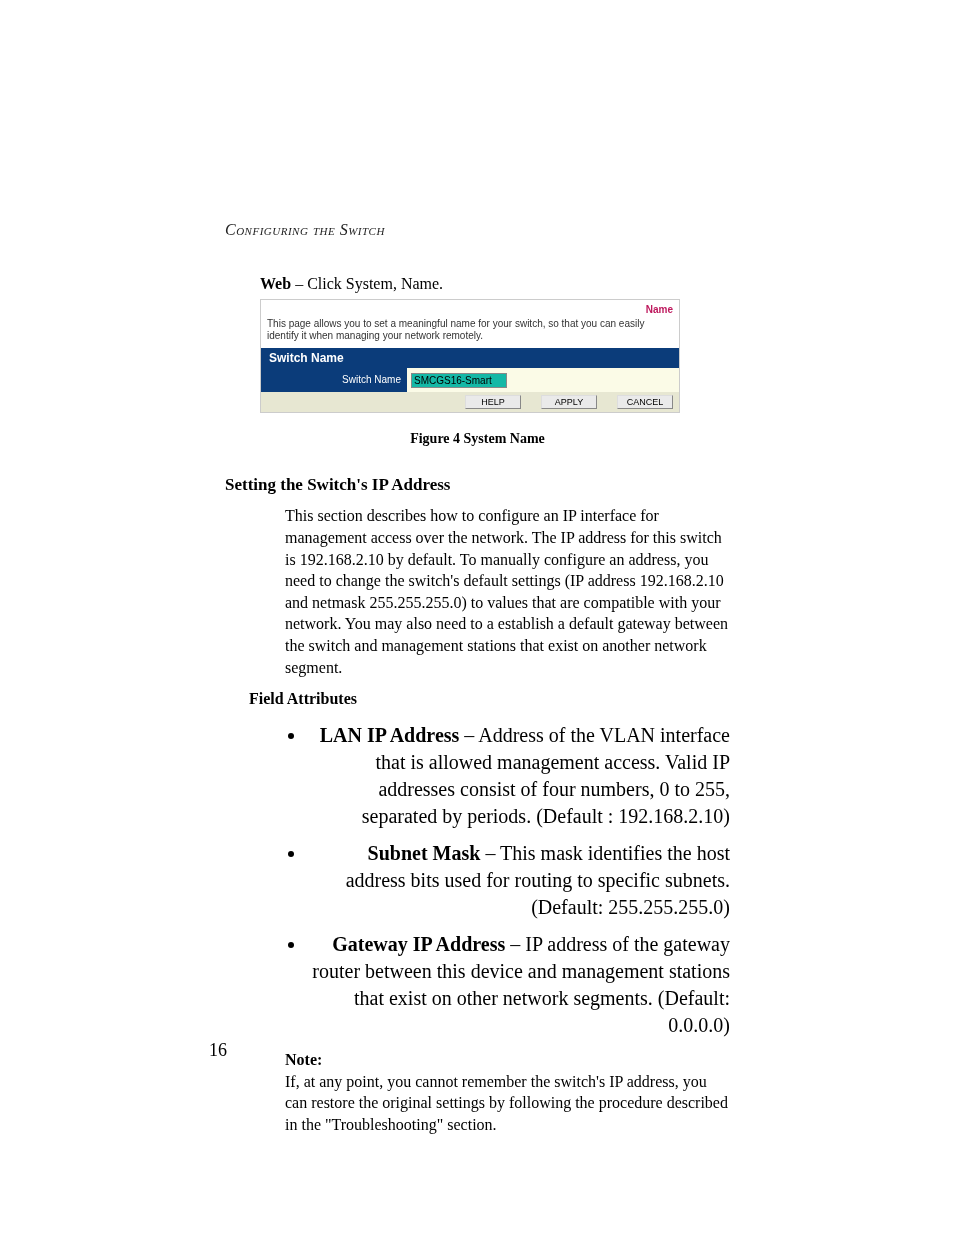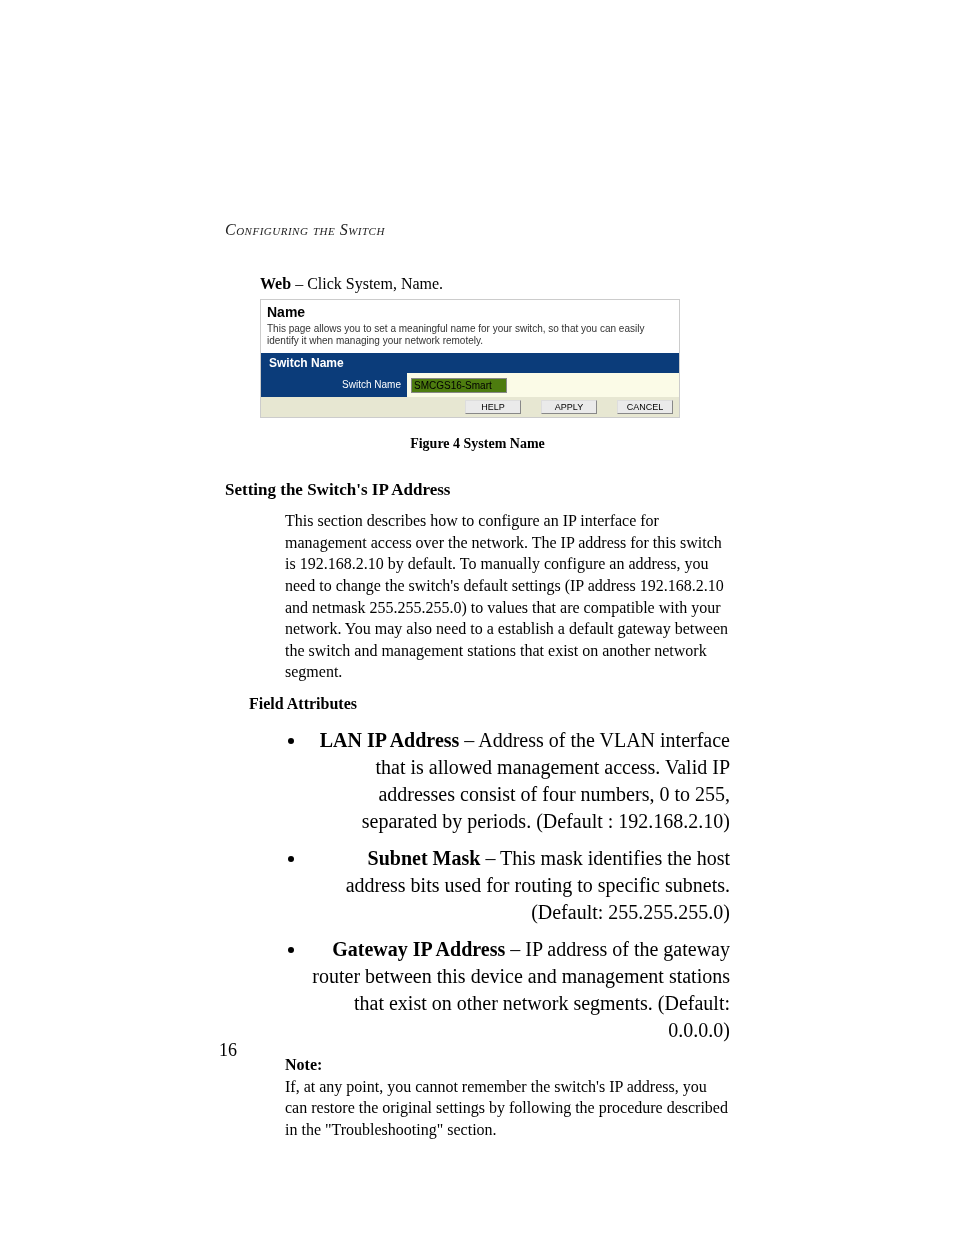--- a/index.html
+++ b/index.html
@@ -42,24 +42,25 @@
   
   .switch-ui {
     margin-left: 35px;
     width: 418px;
     border: 1px solid #ccc;
     font-family: Arial, Helvetica, sans-serif;
     font-size: 11px;
     line-height: 1.2;
   }
   .switch-ui .name-title {
-    color: #000000;
-    font-weight: bold;
-    font-size: 14px;
+    color: #be185d;
+    font-weight: bold;
+    font-size: 10px;
     padding: 4px 6px 0 6px;
+    text-align: right;
   }
   .switch-ui .name-desc {
     color: #333;
     font-size: 10px;
     padding: 2px 6px 6px 6px;
   }
   .switch-ui .section-bar {
     background: #0b3c7a;
     color: #ffffff;
     font-size: 12px;
@@ -87,21 +88,21 @@
   .switch-ui .form-input-cell {
     flex: 1;
     padding-left: 4px;
   }
   .switch-ui .form-input-cell input {
     font-size: 10px;
     font-family: Arial, sans-serif;
     width: 90px;
     border: 1px solid #888;
     padding: 1px 2px;
-    background: #4d7c0f;
+    background: #14b8a6;
   }
   .switch-ui .button-row {
     background: #e7e7d2;
     display: flex;
     justify-content: flex-end;
     gap: 20px;
     padding: 3px 6px;
   }
   .switch-ui button {
     font-size: 9px;
@@ -157,21 +158,21 @@
     display: flex;
     flex-direction: column;
   }
   .note-label {
     font-weight: bold;
     width: 52px;
     flex-shrink: 0;
   }
   .page-number {
     position: absolute;
-    left: 219px;
+    left: 209px;
     top: 1040px;
     font-size: 18px;
   }
 </style>
 </head>
 <body>
 
 <div class="page">
 
   <div class="running-head">Configuring the Switch</div>

